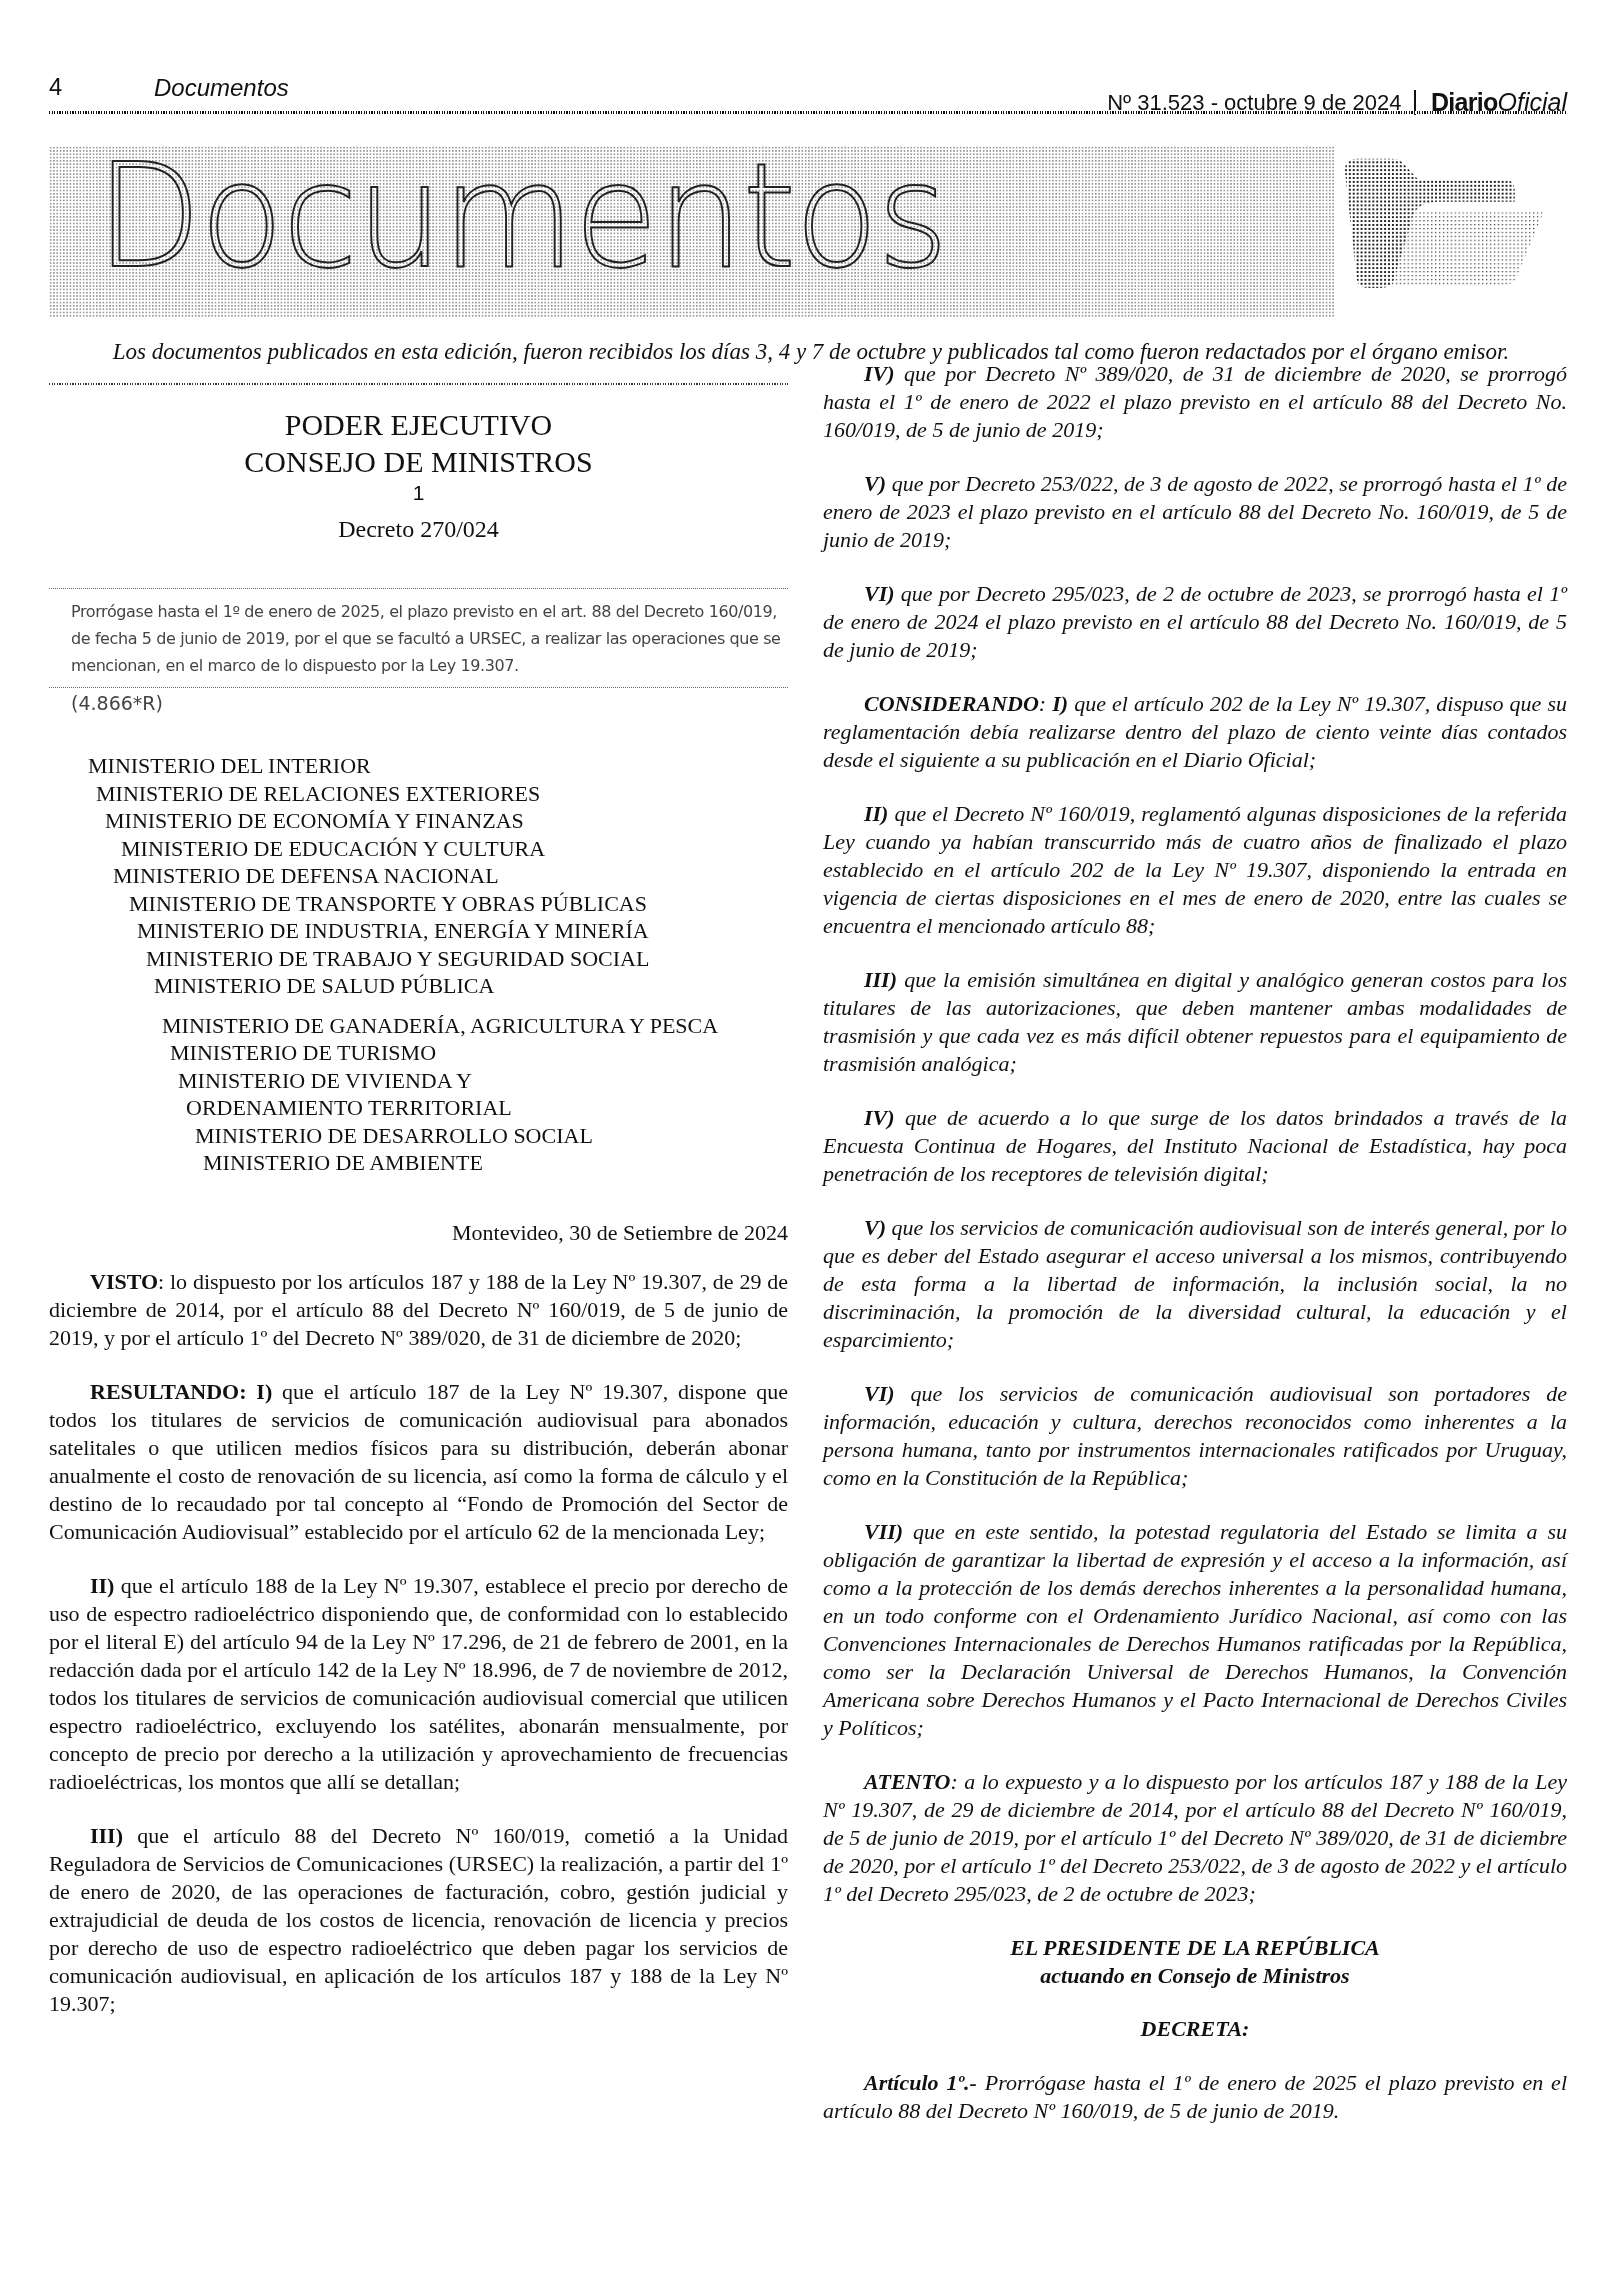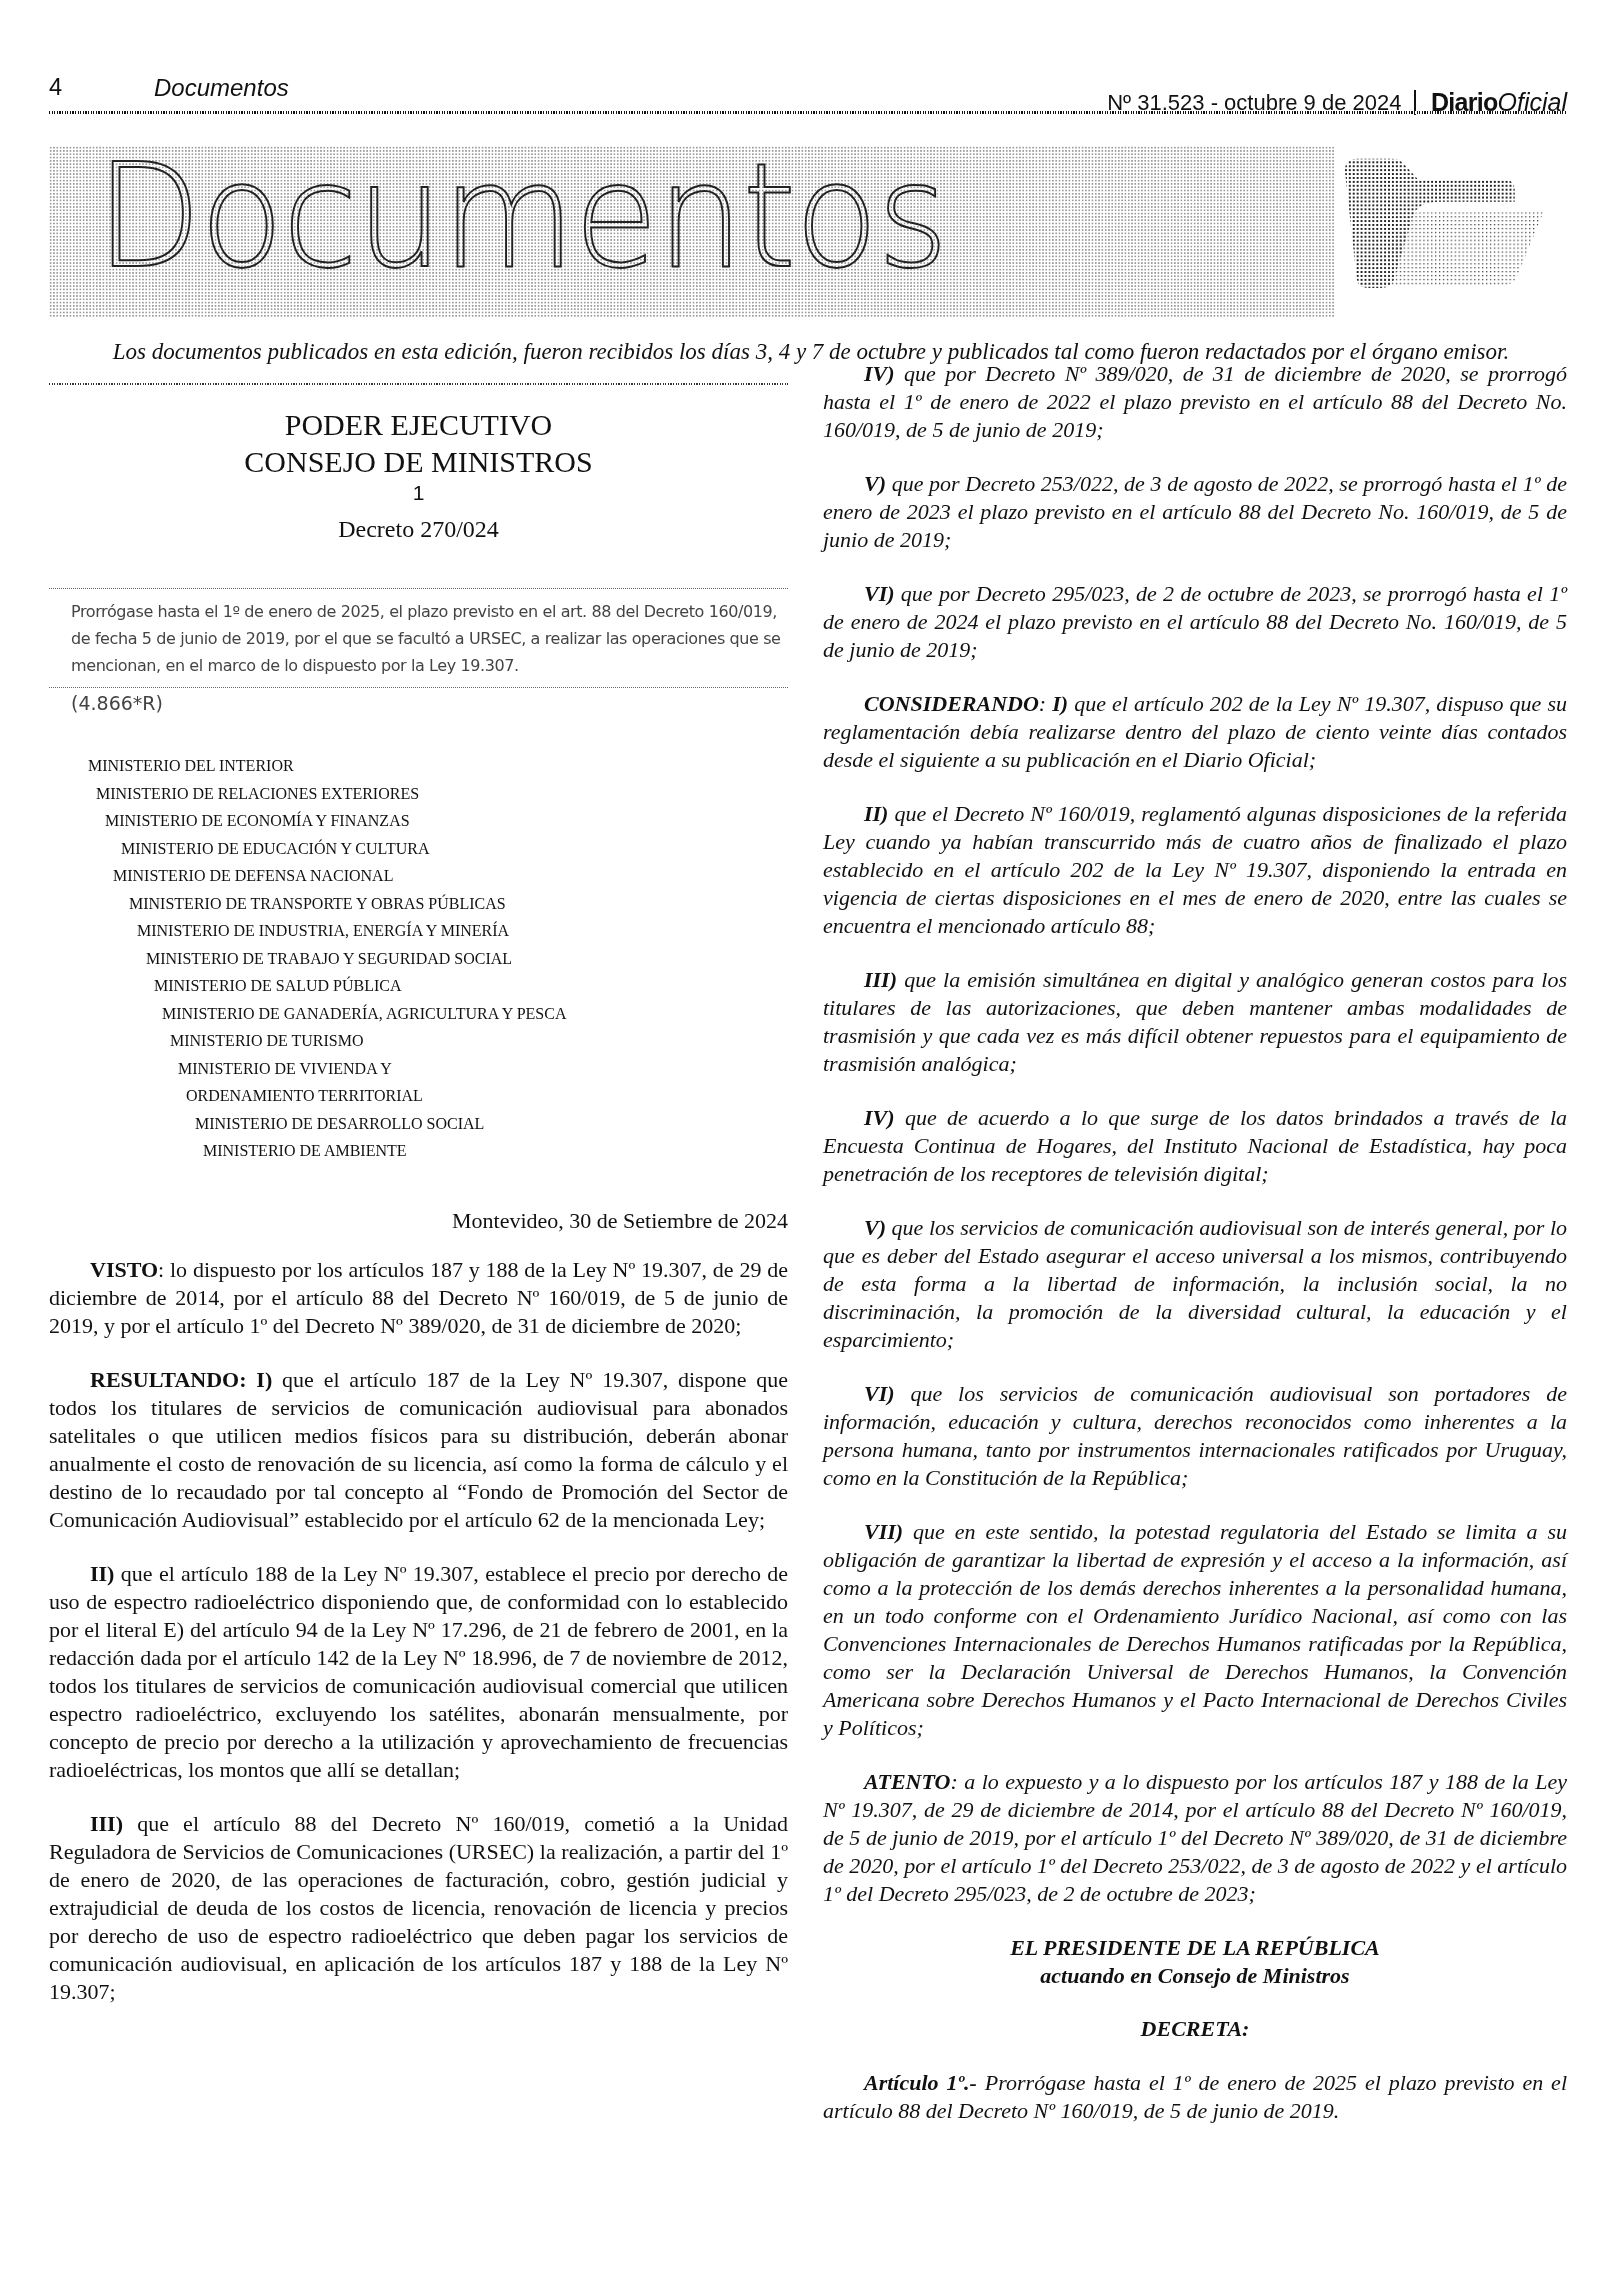--- a/index.html
+++ b/index.html
@@ -38,21 +38,21 @@
   .dot-rule.fine { height: 1.3px; background: repeating-linear-gradient(90deg, #666 0 0.7px, #fff 0.7px 2px); }
 
   .heading-block { text-align: center; font-size: 30px; line-height: 37px; margin-top: 21px; }
   .heading-num { font-family: "Liberation Sans", sans-serif; font-size: 21px; line-height: 26px; }
   .heading-decree { font-size: 24px; line-height: 41px; margin-top: 2.6px; }
 
   .summary { font-family: "DejaVu Sans", sans-serif; font-size: 16px; line-height: 27px; color: #444;
     padding: 9.2px 0 7.9px 22px; letter-spacing: -0.4px; }
   .summary-ref { font-family: "DejaVu Sans", sans-serif; font-size: 19px; color: #444; padding: 3.9px 0 0 22px; }
 
-  .ministries { margin-top: 38px; font-size: 16px; line-height: 27.5px; font-family: Liberation Serif, serif; }
+  .ministries { margin-top: 38px; font-size: 22px; line-height: 27.5px; font-family: Liberation Serif, serif; }
   .ministries div { white-space: nowrap; }
 
   .place-date { text-align: right; font-size: 22px; margin-top: 43px; }
 
   p.par { margin: 0; font-size: 22px; line-height: 28px; text-align: justify; text-indent: 41px; hyphens: none; }
   .gap { height: 26px; }
   b { font-weight: bold; }
 
   .centered-bold { text-align: center; font-weight: bold; font-size: 22px; line-height: 27.5px; }
 </style>
@@ -108,21 +108,21 @@
   <div class="ministries" id="ministries">
       <div style="padding-left: 39px;">MINISTERIO DEL INTERIOR</div>
       <div style="padding-left: 47px;">MINISTERIO DE RELACIONES EXTERIORES</div>
       <div style="padding-left: 56px;">MINISTERIO DE ECONOMÍA Y FINANZAS</div>
       <div style="padding-left: 72px;">MINISTERIO DE EDUCACIÓN Y CULTURA</div>
       <div style="padding-left: 64px;">MINISTERIO DE DEFENSA NACIONAL</div>
       <div style="padding-left: 80px;">MINISTERIO DE TRANSPORTE Y OBRAS PÚBLICAS</div>
       <div style="padding-left: 88px;">MINISTERIO DE INDUSTRIA, ENERGÍA Y MINERÍA</div>
       <div style="padding-left: 97px;">MINISTERIO DE TRABAJO Y SEGURIDAD SOCIAL</div>
       <div style="padding-left: 105px;">MINISTERIO DE SALUD PÚBLICA</div>
-      <div style="padding-left: 113px;">MINISTERIO DE GANADERÍA, AGRICULTURA Y PESCA</div>
+      <div style="padding-left: 113px; margin-top: 12px;">MINISTERIO DE GANADERÍA, AGRICULTURA Y PESCA</div>
       <div style="padding-left: 121px;">MINISTERIO DE TURISMO</div>
       <div style="padding-left: 129px;">MINISTERIO DE VIVIENDA Y</div>
       <div style="padding-left: 137px;">ORDENAMIENTO TERRITORIAL</div>
       <div style="padding-left: 146px;">MINISTERIO DE DESARROLLO SOCIAL</div>
       <div style="padding-left: 154px;">MINISTERIO DE AMBIENTE</div>
     </div>
 
   <div class="place-date">Montevideo, 30 de Setiembre de 2024</div>
 
   <div style="height:22px"></div>

